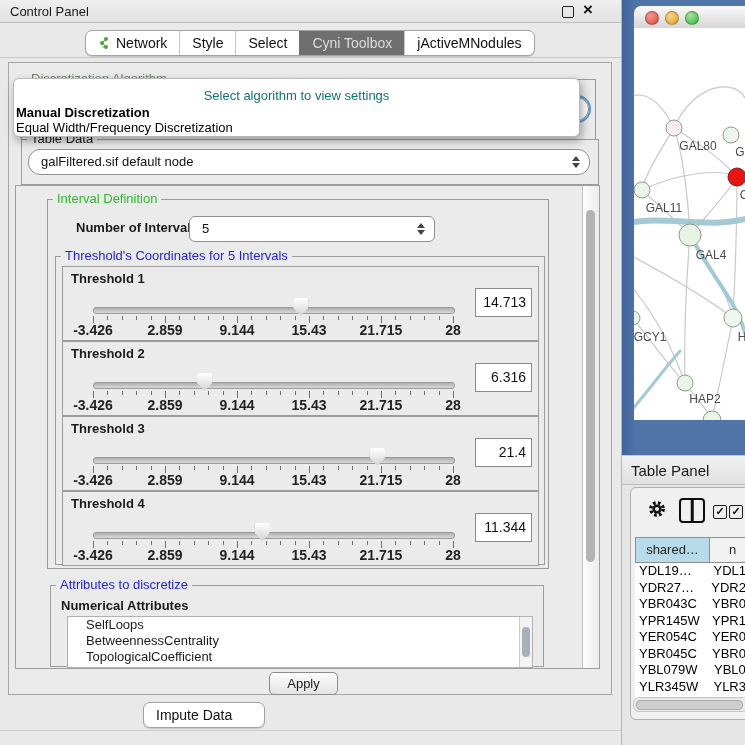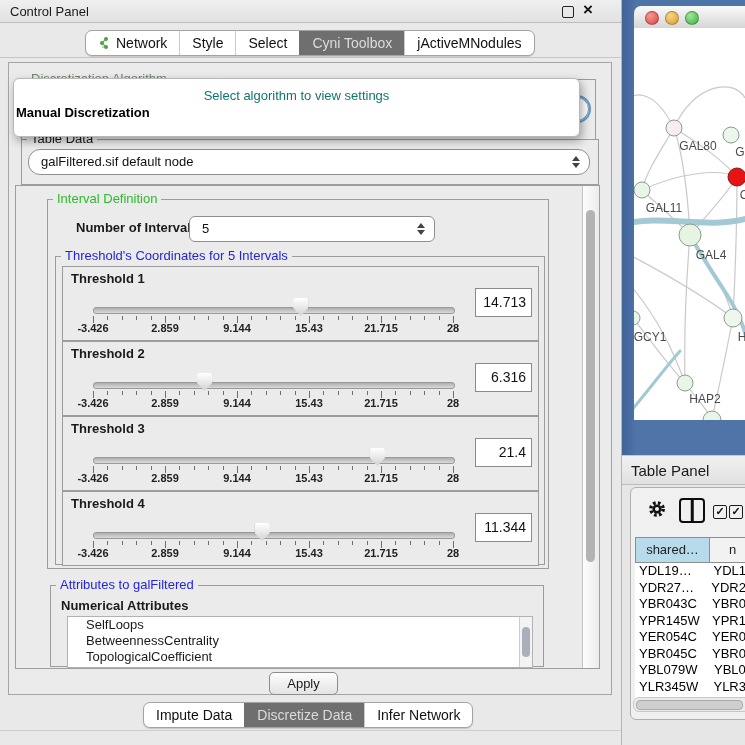--- a/index.html
+++ b/index.html
@@ -15,21 +15,21 @@
   #float-icon{left:562px;top:6px;width:10px;height:10px;border:1.6px solid #222;border-radius:2px;}
   #close-icon{left:583px;top:0px;font-size:17px;font-weight:bold;color:#111;}
 
   
   .tabstrip{display:flex;background:#fff;border:1px solid #a3a3a3;border-radius:7px;overflow:hidden;
             height:24px;line-height:24px;box-shadow:0 1px 1px rgba(0,0,0,0.15);}
   .tabstrip .seg{padding:0 12px;font-size:14px;color:#111;white-space:nowrap;display:flex;align-items:center;gap:5px;}
   .tabstrip .seg + .seg{border-left:1px solid #c9c9c9;}
   .tabstrip .seg.sel{background:#6f6f6f;color:#dcdcdc;border-left:1px solid #6f6f6f;}
   #top-tabs{left:85px;top:30px;}
-  #bottom-tabs{left:143px;top:702px;}
+  #bottom-tabs{left:143px;top:702px;flex-direction:column;}
   #tab-underline{left:0;top:57px;width:621px;height:1px;background:#c6c6c6;}
   #bottom-line{left:0;top:730px;width:621px;height:1px;background:#cfcfcf;}
 
   
   #outer-frame{left:8px;top:62px;width:602px;height:631px;border:1px solid #a5a5a5;background:#ebebeb;}
 
   .grp{position:absolute;border:1px solid #9c9c9c;background:#ebebeb;}
   .grp-title{position:absolute;top:-8px;left:5px;background:#ebebeb;padding:0 4px;font-size:13px;line-height:14px;}
   .t-green{color:#2dbb2d;}
   .t-blue{color:#2323e0;}
@@ -60,21 +60,21 @@
   .thr-box{position:absolute;left:6px;width:475px;height:73px;border:1px solid #9c9c9c;background:#ebebeb;}
   .thr-title{position:absolute;left:8px;top:4px;font-weight:bold;font-size:13px;}
   .thr-track{position:absolute;left:30px;top:40px;width:360px;height:5px;border-radius:3px;
              background:linear-gradient(#aeaeae,#dadada);border:1px solid #9a9a9a;}
   .thr-thumb{position:absolute;top:31px;width:15px;height:18px;
              background:linear-gradient(#ffffff,#d2d2d2);
              clip-path:polygon(10% 0,90% 0,100% 12%,100% 55%,50% 100%,0 55%,0 12%);
              filter:drop-shadow(0 0 1px #777);}
   .tick{position:absolute;width:1px;background:#6e6e6e;}
   .tick-label{position:absolute;top:55px;width:50px;margin-left:-25px;text-align:center;
-              font-size:11px;font-weight:bold;color:#222;}
+              font-size:14px;font-weight:bold;color:#222;}
   .thr-val{position:absolute;left:412px;top:21px;width:50px;height:27px;background:#fff;border:1px solid #8a8a8a;
            font-size:14px;text-align:right;line-height:27px;padding-right:5px;color:#111;}
 
   
   #attr-list{position:absolute;left:16px;top:30px;width:464px;height:50px;background:#fff;border:1px solid #b2b2b2;overflow:hidden;}
   .attr-item{padding-left:18px;font-size:13px;line-height:16px;color:#1a1a1a;}
   #attr-sb{position:absolute;right:0;top:0;width:12px;height:100%;background:#f3f3f3;border-left:1px solid #ccc;}
   #attr-sb-thumb{position:absolute;left:2px;top:10px;width:8px;height:30px;border-radius:4px;background:#a9b0ba;}
 
   #apply-btn{left:260px;top:609px;width:67px;height:21px;background:linear-gradient(#fdfdfd,#e3e3e3);
@@ -152,20 +152,21 @@
     <div id="alg-combo" class="combo abs">
       <span class="spin">
           <i class="up"></i>
           <i class="dn"></i>
         </span>
     </div>
 
     <div id="alg-popup" class="abs">
       <div id="alg-hint" class="abs">Select algorithm to view settings</div>
       <div id="alg-opt1" class="abs">Manual Discretization</div>
+      <div id="alg-opt2" class="abs">Equal Width/Frequency Discretization</div>
     </div>
 
     <div class="grp" style="left:12px;top:76px;width:576px;height:44px;">
       <span class="grp-title">Table Data</span>
       <div class="combo" style="left:6px;top:9px;width:548px;height:24px;">
         <span>galFiltered.sif default node</span>
         <span class="spin">
             <i class="up"></i>
             <i class="dn"></i>
           </span>
@@ -339,21 +340,21 @@
                 <div class="tick-label" style="left: 318px;">21.715</div>
                 <div class="tick-label" style="left: 390px;">28</div>
                 <div class="thr-thumb" style="left: 191.697px;"></div>
                 <div class="thr-val">11.344</div>
               </div>
             </div>
         </div>
       </div>
 
       <div class="grp" style="left:34px;top:399px;width:492px;height:80px;">
-        <span class="grp-title t-blue">Attributes to galFiltered</span>
+        <span class="grp-title t-blue">Attributes to discretize</span>
         <span class="abs" style="left:10px;top:12px;font-weight:bold;">Numerical Attributes</span>
         <div id="attr-list">
           <div id="attr-items">
               <div class="attr-item">SelfLoops</div>
               <div class="attr-item">BetweennessCentrality</div>
               <div class="attr-item">TopologicalCoefficient</div>
             </div>
           <div id="attr-sb">
             <div id="attr-sb-thumb"></div>
           </div>

